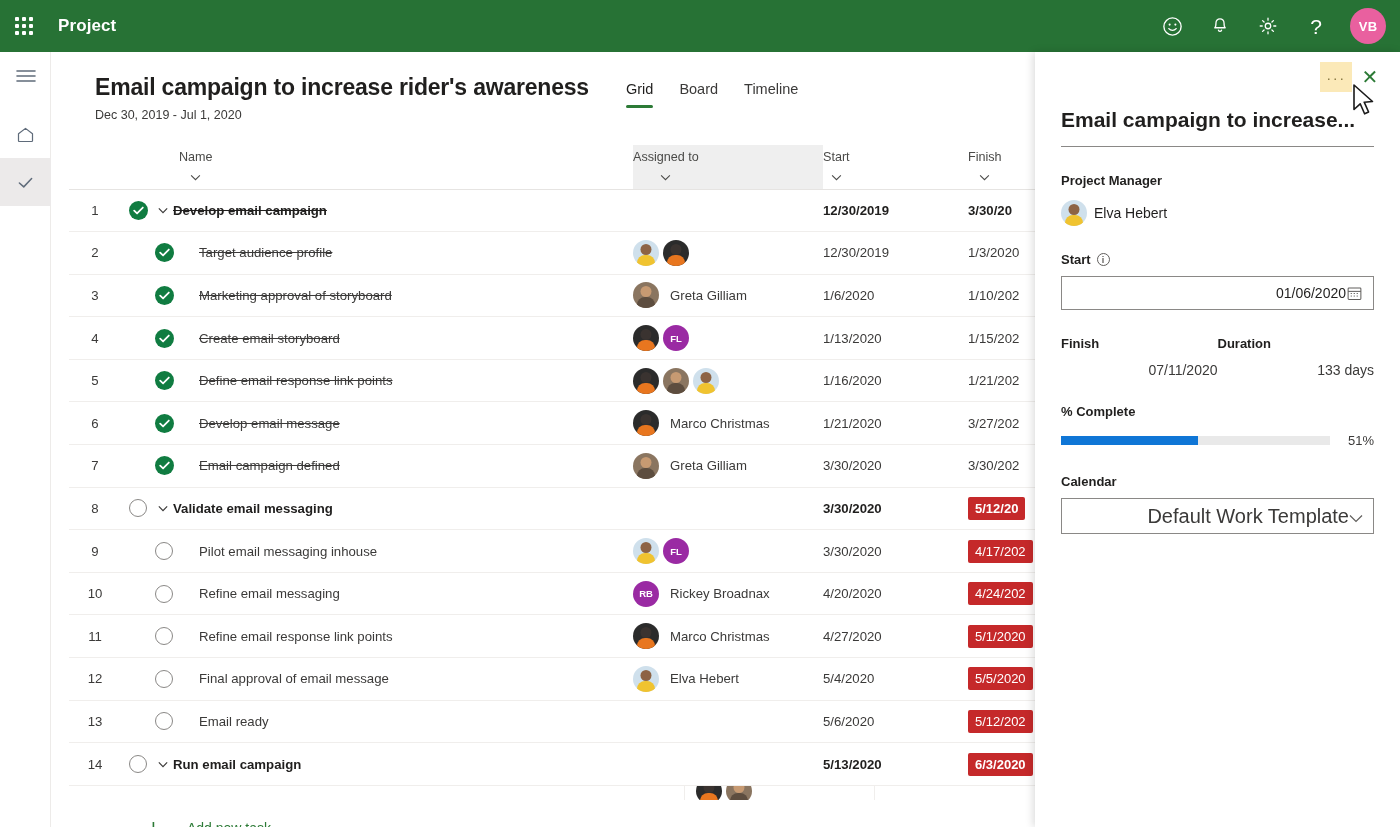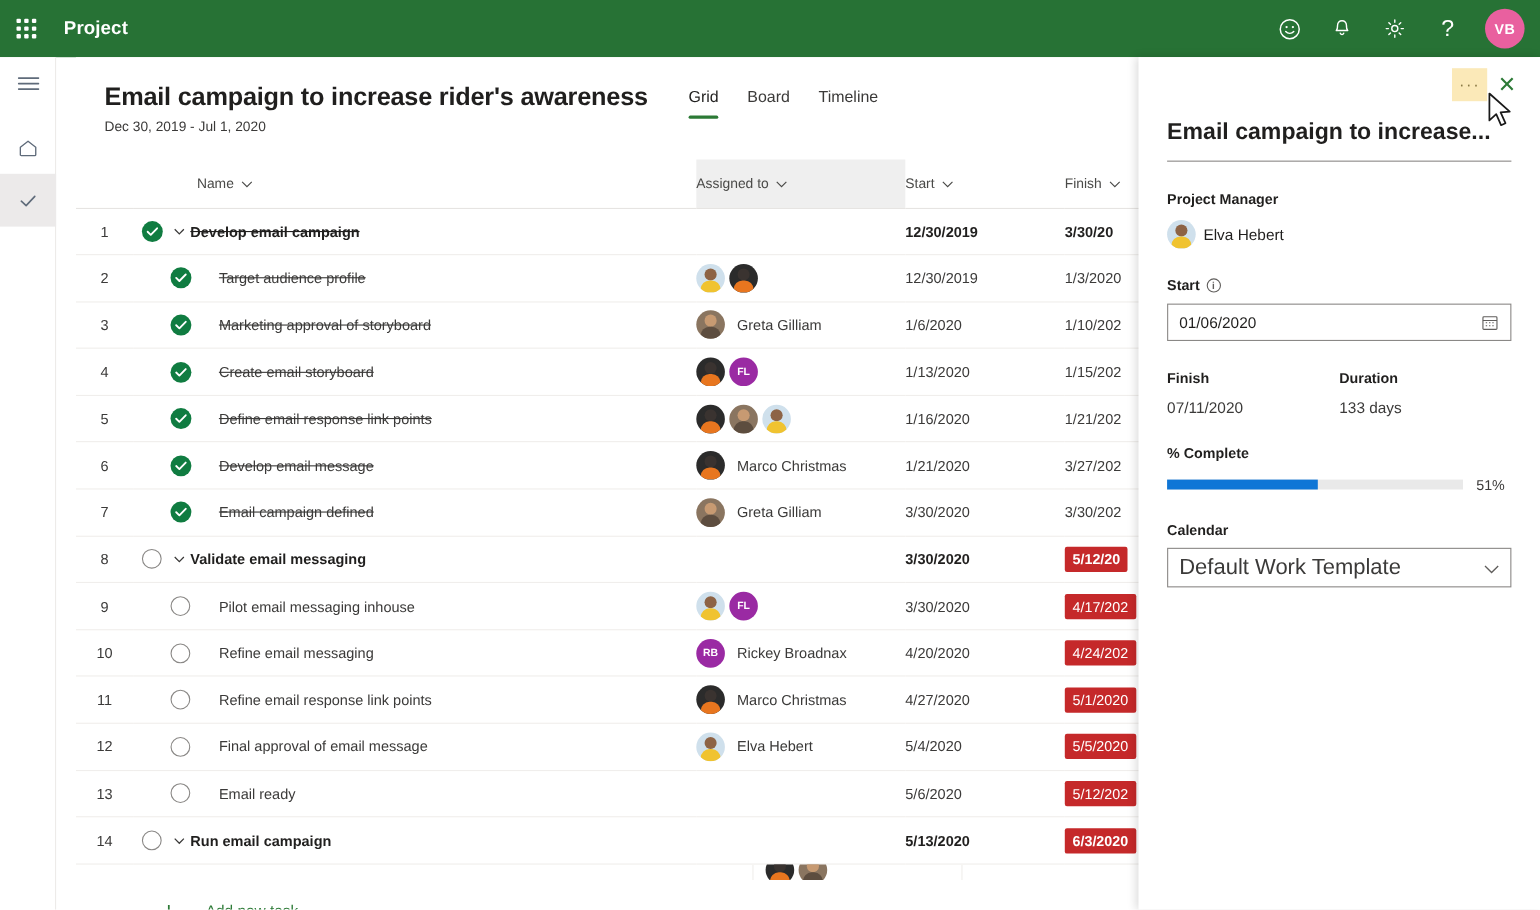--- a/index.html
+++ b/index.html
@@ -92,21 +92,21 @@
     font-size: 12.6px; font-weight: normal; color: #4a4a48;
     text-align: left; height: 44px; vertical-align: middle;
     border-bottom: 1px solid #e6e4e2;
     padding: 0;
   }
   th.c-num { width: 52px; }
   th.c-name { width: 512px; }
   th.c-assign { width: 190px; background: #efefef; padding-left: 14px; }
   th.c-start { width: 145px; padding-left: 14px; }
   th.c-finish { width: 131px; padding-left: 14px; }
-  .hd { display: inline-flex; align-items: center; gap: 6px; cursor: pointer; }
+  .hd { display: inline-flex; align-items: center; gap: 6px; cursor: pointer; flex-direction: column; }
   .chev { display: inline-block; }
 
   table.grid td {
     height: 42.6px; vertical-align: middle; font-size: 13.2px;
     color: #3b3a39; border-bottom: 1px solid #f0eeec; padding: 0;
   }
   td.c-num { text-align: center; color: #5d5b59; font-size: 12.6px; width: 52px; }
   td.c-name { padding-left: 0; }
   td.c-assign { padding-left: 14px; }
   td.c-start { padding-left: 14px; color: #3b3a39; }
@@ -196,21 +196,21 @@
     width: 32px; height: 30px; display: flex; align-items: center; justify-content: center;
     cursor: pointer; color: #3b3a39;
   }
   .pbtn.more { background: #fbe9b8; color: #8a7a45; letter-spacing: 1.5px; font-size: 15px; }
   .pbtn.close { color: #2c7a36; font-size: 20px; font-weight: 300; }
   .panel-title {
     font-size: 21px; font-weight: bold; color: #201f1e;
     padding: 16px 26px 0 26px; white-space: nowrap;
   }
   .panel-rule { margin: 14px 26px 0 26px; height: 1px; background: #8a8886; }
-  .panel-body { padding: 26px 26px 0 26px; }
+  .panel-body { padding: 26px 26px 0 26px; text-align: right; }
   .fld-label { font-size: 13px; font-weight: bold; color: #201f1e; display: flex; align-items: center; gap: 6px; }
   .pm-row { display: flex; align-items: center; margin-top: 12px; }
   .pm-row .pname { font-size: 14px; color: #201f1e; }
   .info-i {
     width: 13px; height: 13px; border: 1px solid #605e5c; border-radius: 50%;
     display: inline-flex; align-items: center; justify-content: center;
     font-size: 9px; color: #605e5c; font-style: normal; cursor: pointer;
   }
   .blk { margin-top: 26px; }
   .textbox {

